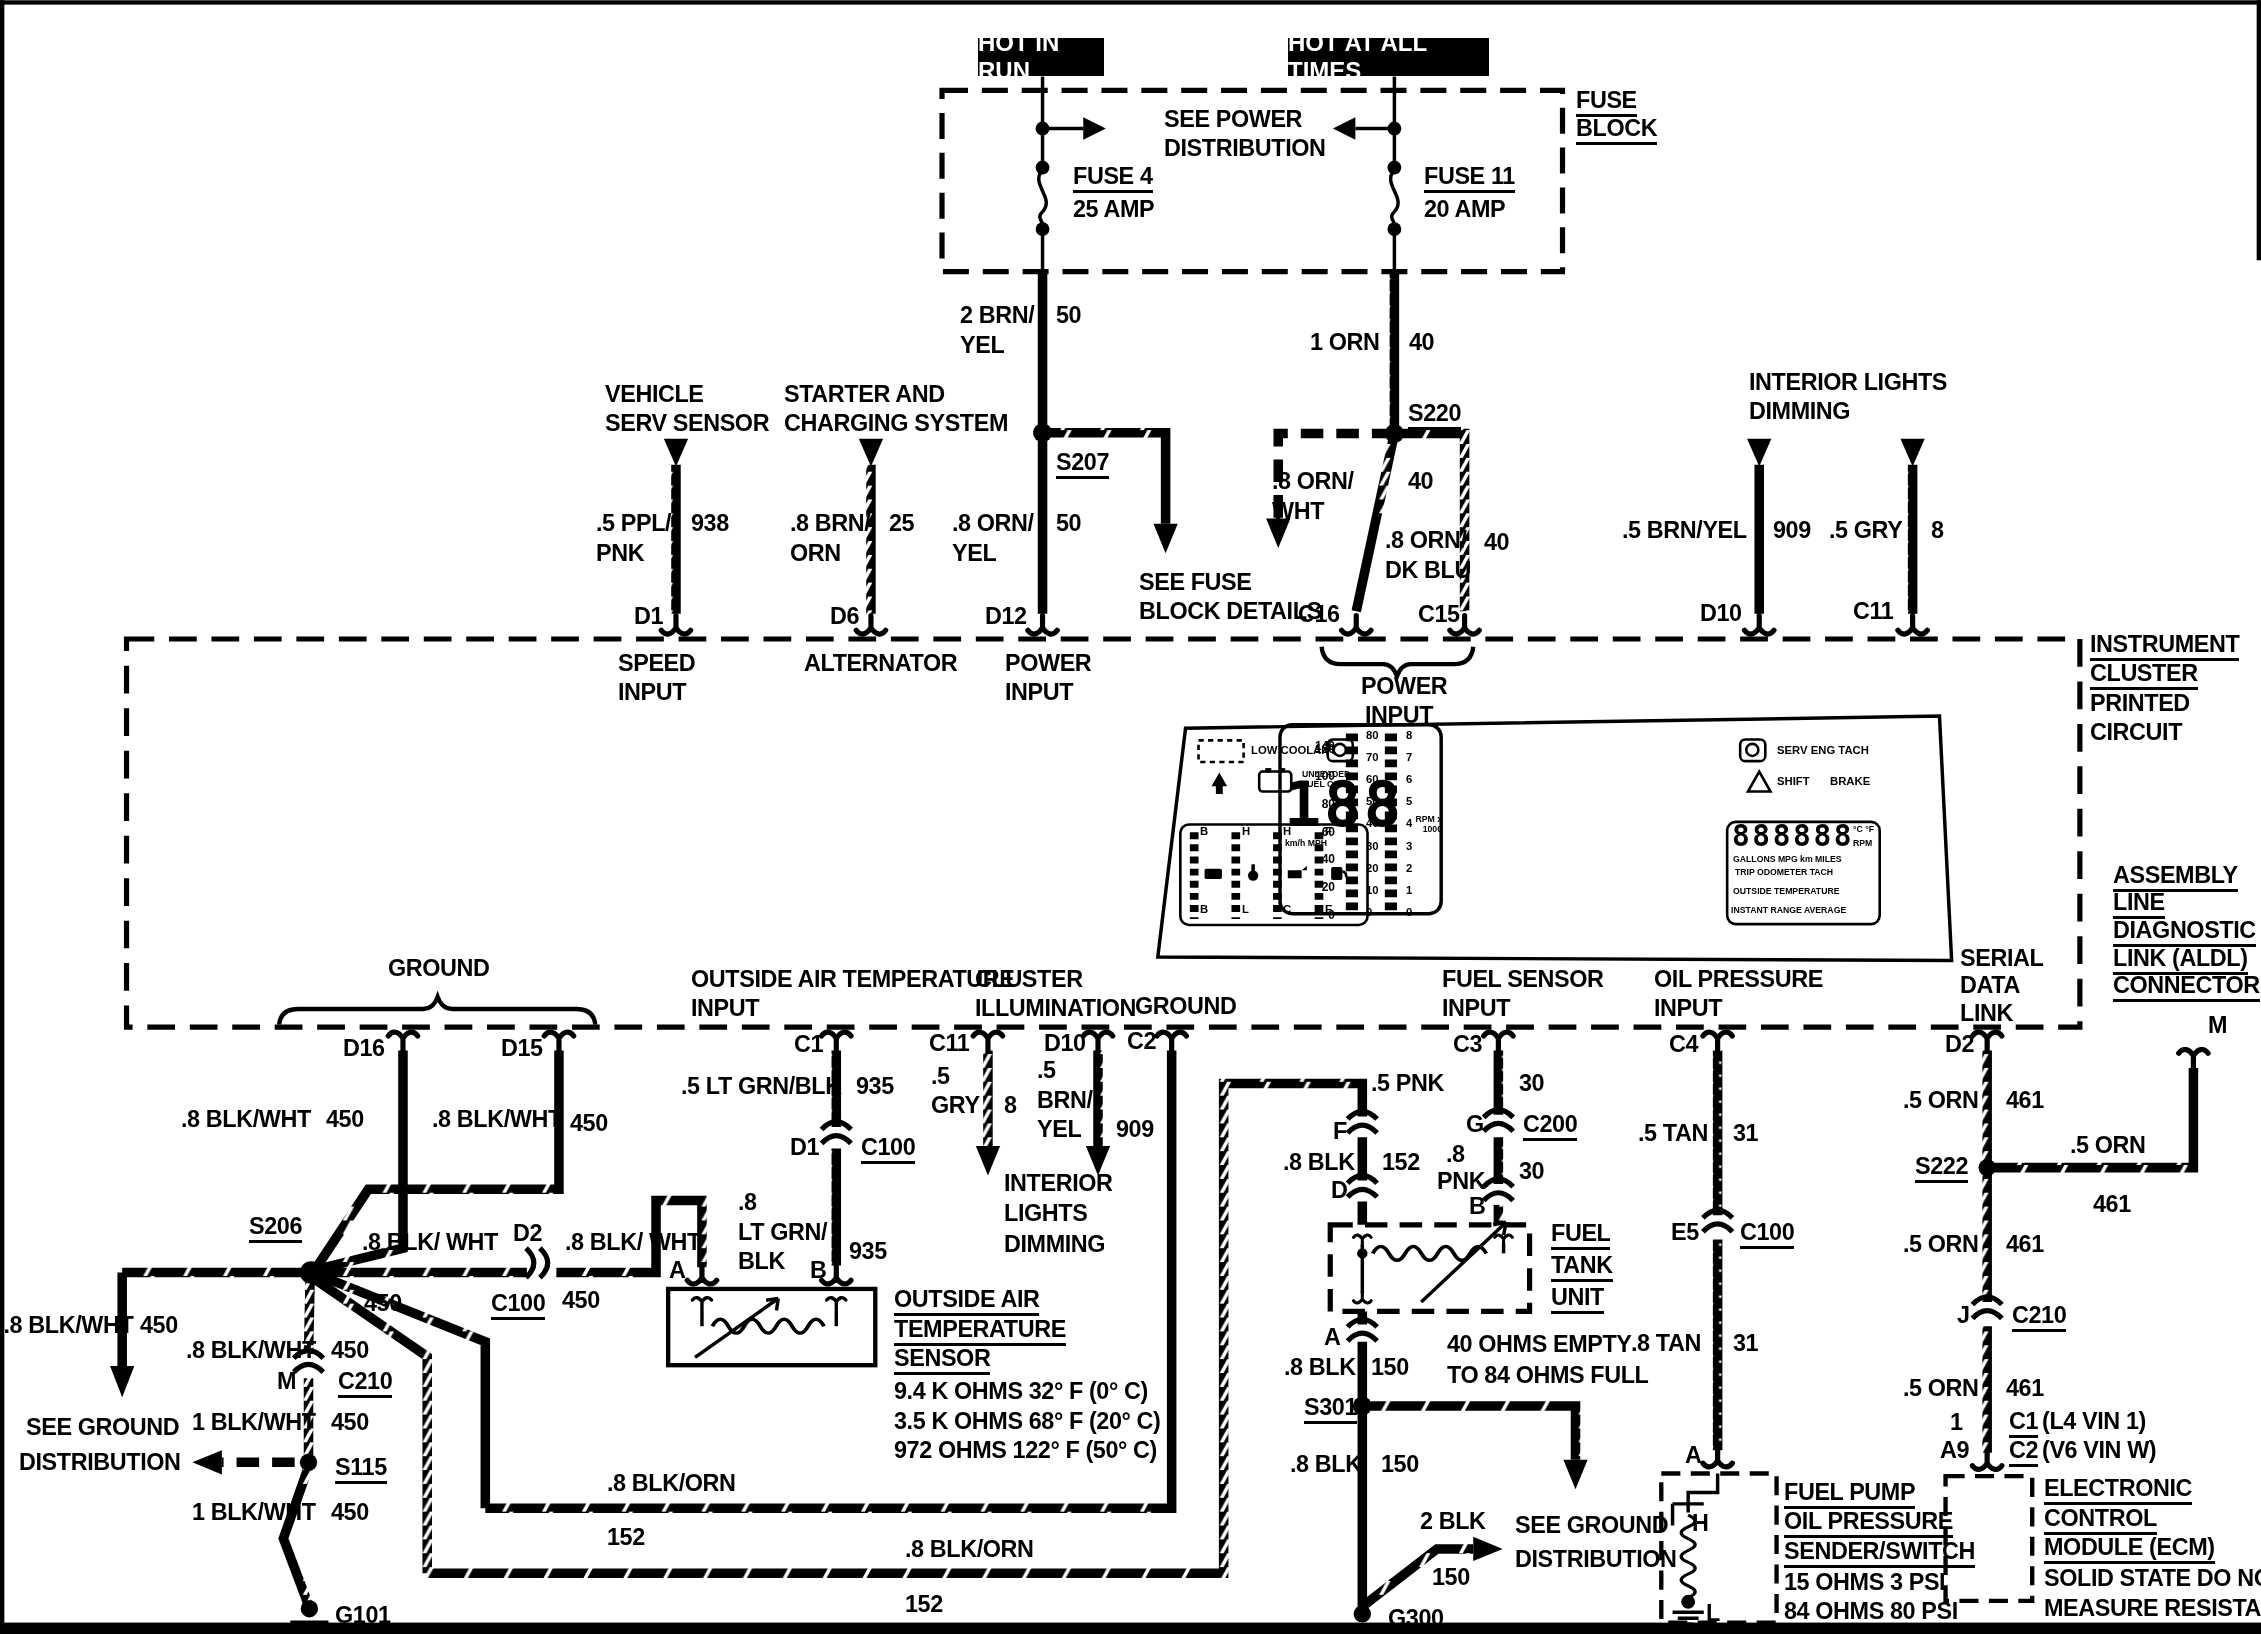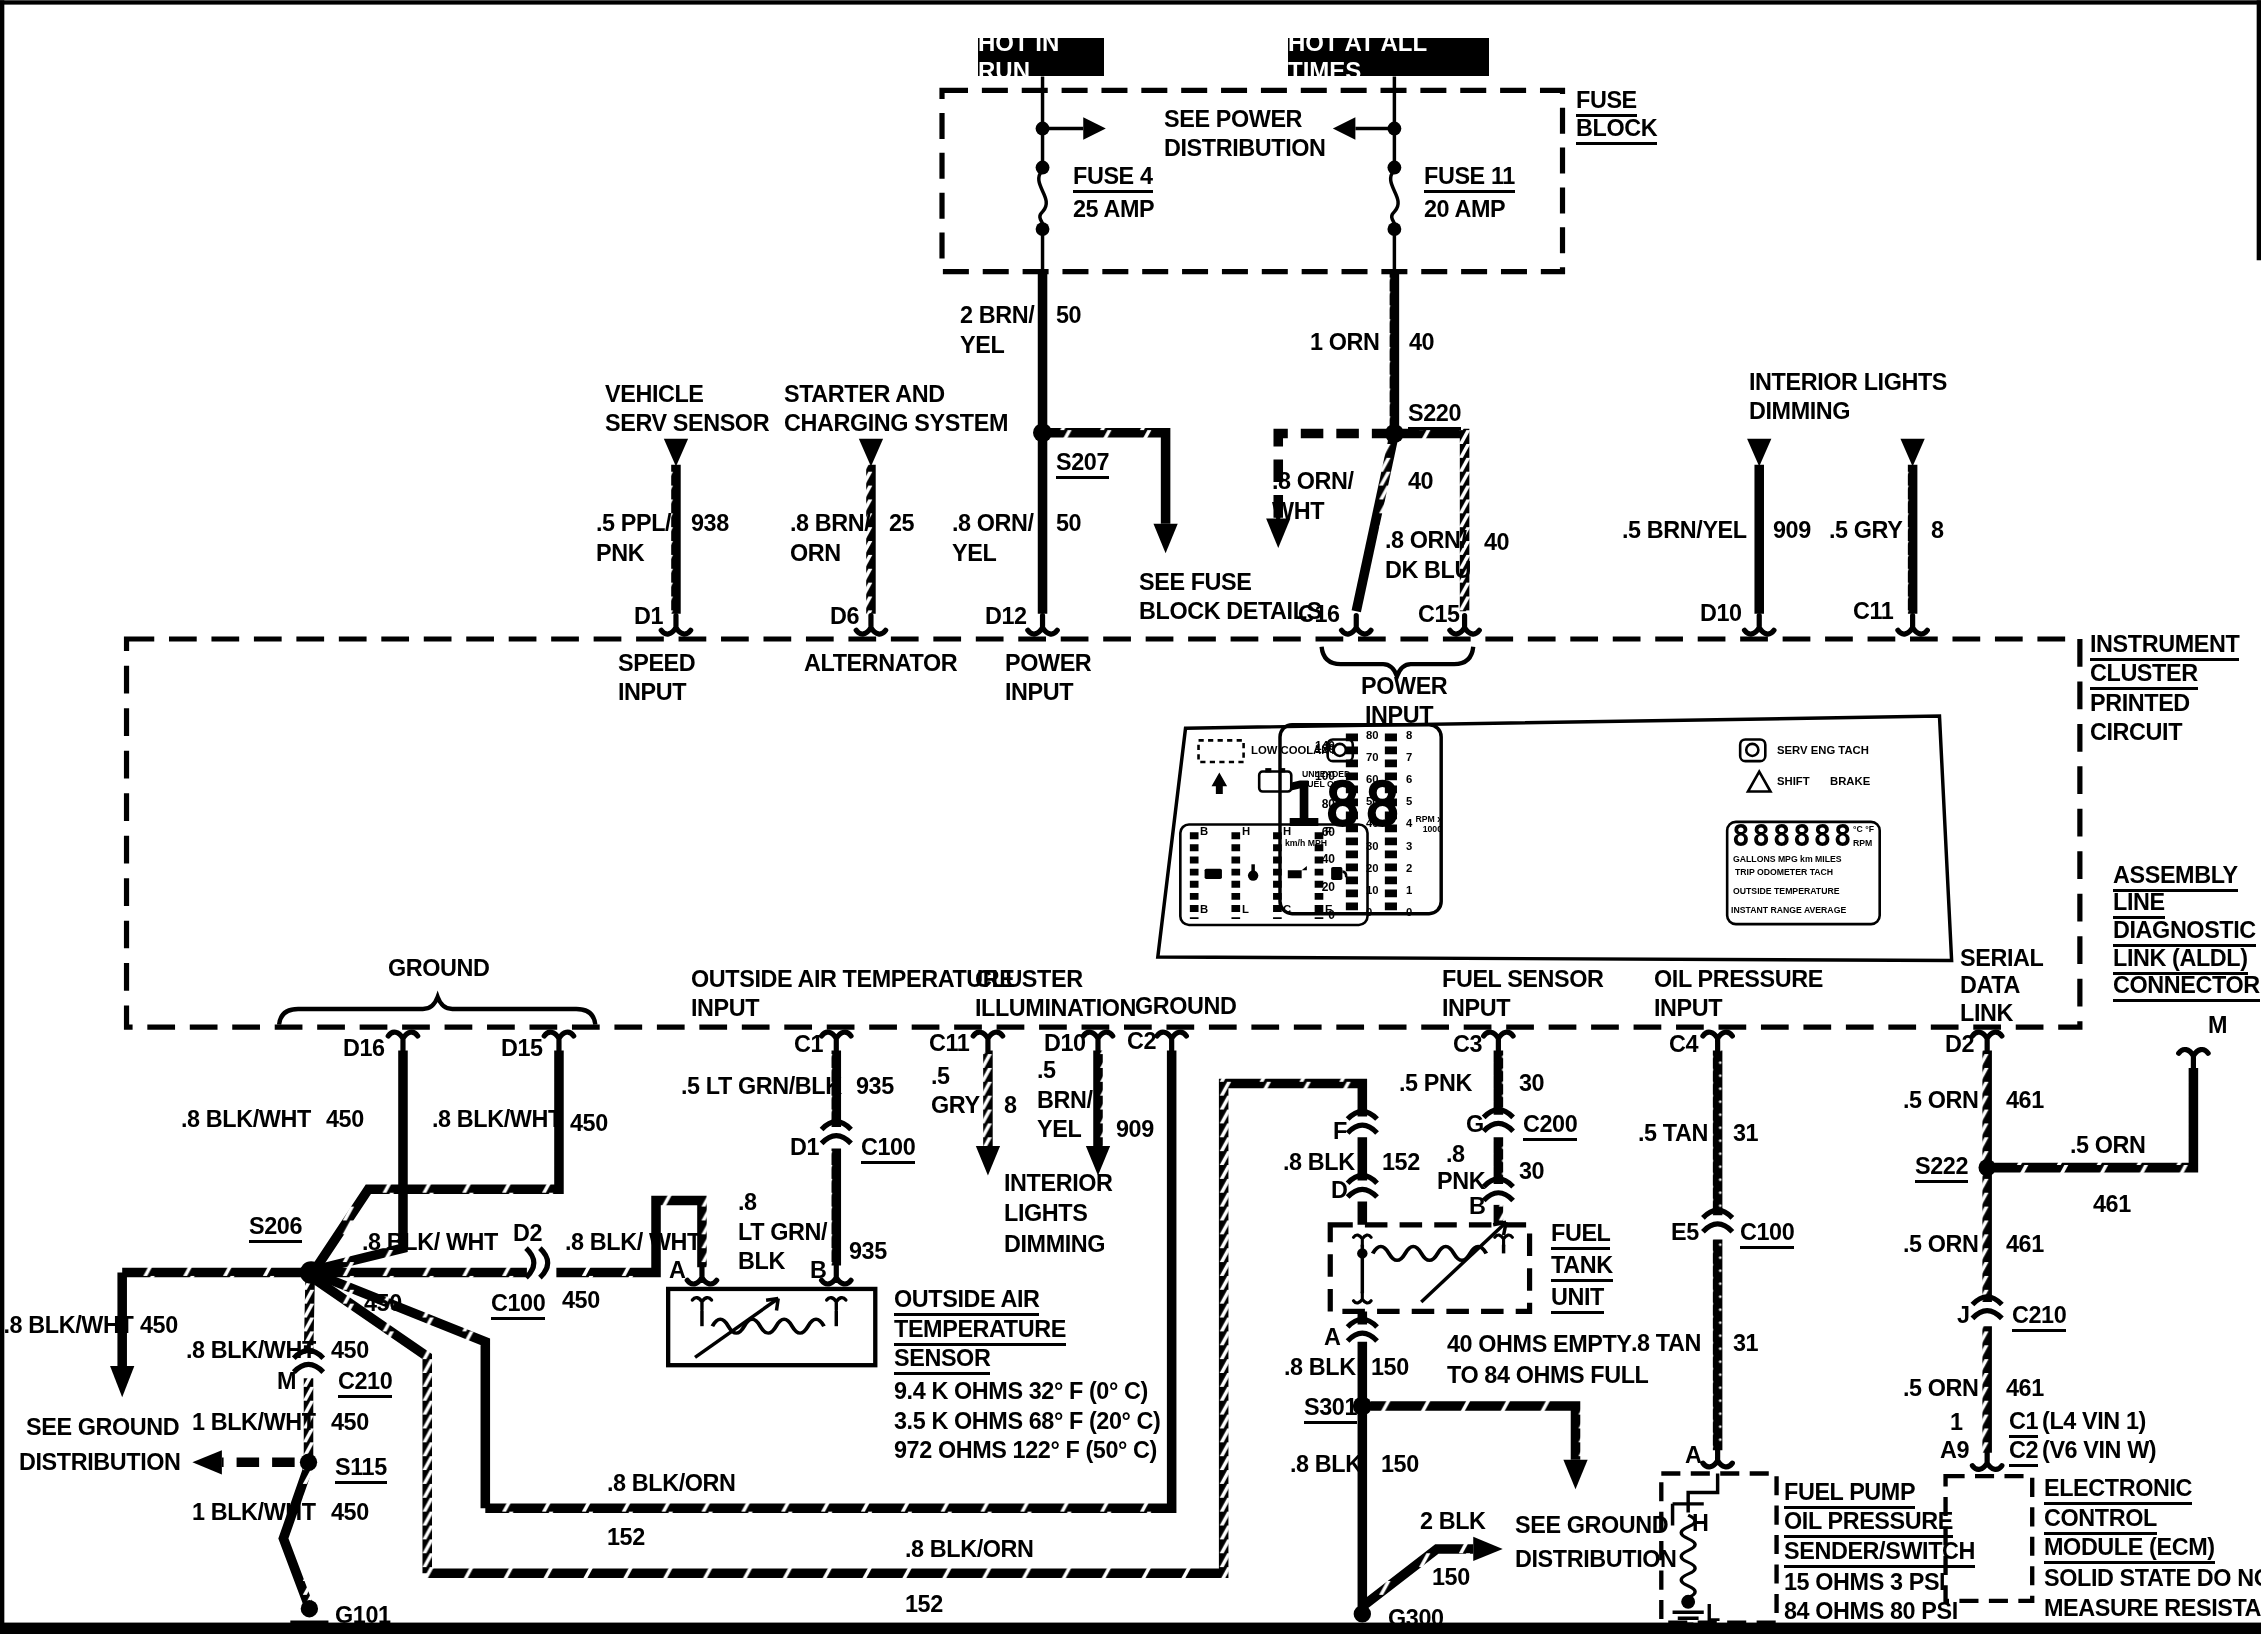--- a/index.html
+++ b/index.html
@@ -465,21 +465,21 @@
 <div class="l" style="left:894px;top:1408px">3.5 K OHMS 68° F (20° C)</div>
 <div class="l" style="left:894px;top:1437px">972 OHMS 122° F (50° C)</div>
 <div class="l" style="left:607px;top:1470px">.8 BLK/ORN</div>
 <div class="l" style="left:607px;top:1524px">152</div>
 <div class="l" style="left:905px;top:1536px">.8 BLK/ORN</div>
 <div class="l" style="left:905px;top:1591px">152</div>
 
 <div class="l" style="left:1442px;top:966px">FUEL SENSOR</div>
 <div class="l" style="left:1442px;top:995px">INPUT</div>
 <div class="l" style="left:1453px;top:1031px">C3</div>
-<div class="l" style="left:1399px;top:1070px">.5 PNK</div>
+<div class="l" style="left:1371px;top:1070px">.5 PNK</div>
 <div class="l" style="left:1519px;top:1070px">30</div>
 <div class="l" style="left:1466px;top:1111px">G</div>
 <div class="l u" style="left:1523px;top:1111px">C200</div>
 <div class="l" style="left:1446px;top:1141px">.8</div>
 <div class="l" style="left:1437px;top:1168px">PNK</div>
 <div class="l" style="left:1519px;top:1158px">30</div>
 <div class="l" style="left:1469px;top:1193px">B</div>
 <div class="l" style="left:1333px;top:1118px">F</div>
 <div class="l" style="left:1283px;top:1149px">.8 BLK</div>
 <div class="l" style="left:1382px;top:1149px">152</div>

